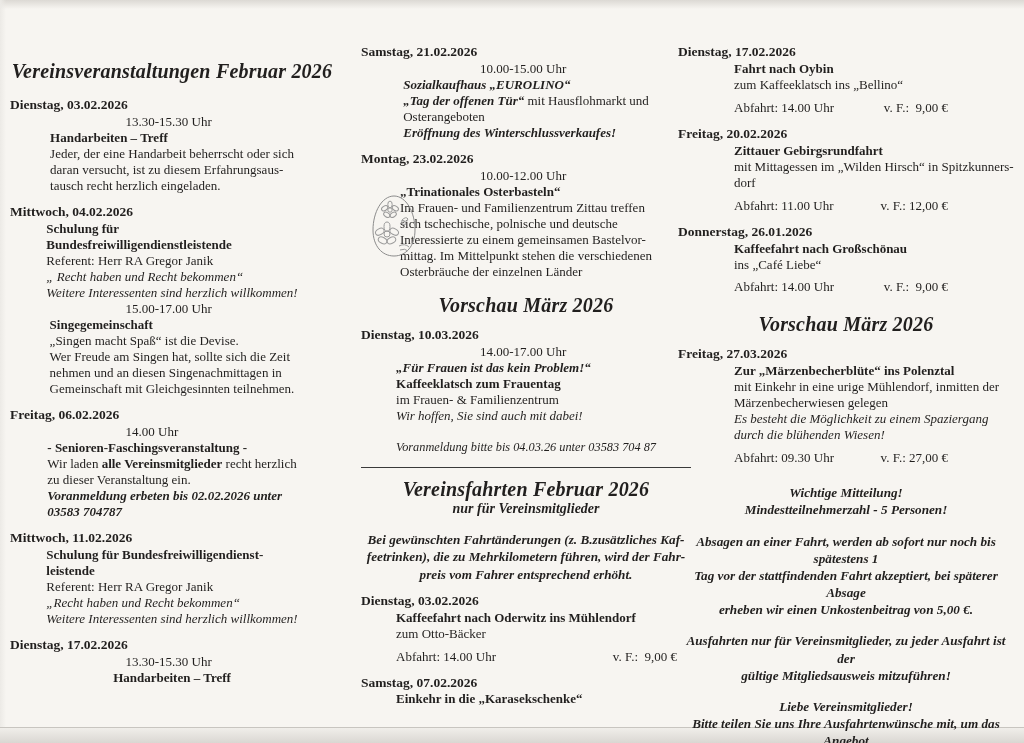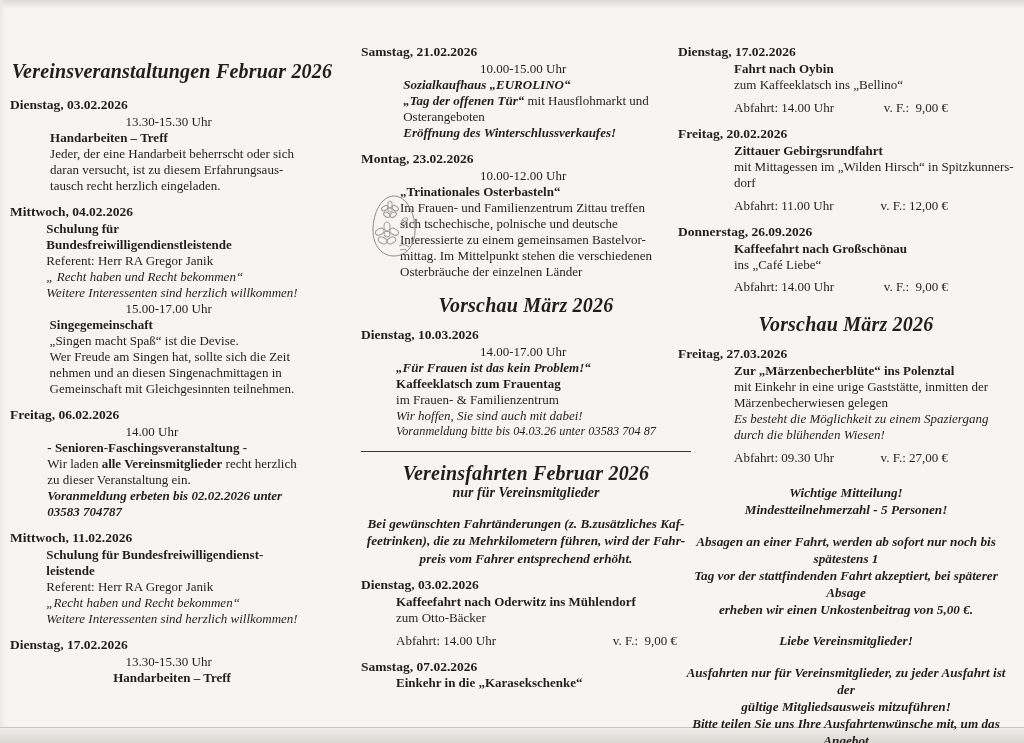--- a/index.html
+++ b/index.html
@@ -28,21 +28,21 @@
   .row{display:flex;align-items:center;flex-direction:column;}
   .time{flex:none;font-size:13px;line-height:1.25;}
   #col-left .time{width:93px;}
   #col-mid .time{width:92px;}
   .cnt{flex:1;font-size:13px;line-height:1.23;}
   .t{font-weight:bold;}
   .pre{white-space:pre-line;}
   .it{font-style:italic;}
   .bi{font-weight:bold;font-style:italic;}
   .u{}
-  .small{font-size:12.3px;}
+  .small{font-size:12.3px;margin-top:16px;}
   .center{text-align:center;}
 
   .divider{border:none;border-top:1.5px solid #3a3a3a;margin:12px 0 2px 0;}
 
   .fahrt-cnt{margin-left:35px;font-size:13px;line-height:1.23;}
   #col-right .fahrt-cnt{margin-left:56px;}
   .ab-row{display:flex;justify-content:space-between;margin-top:7px;font-size:13px;gap:40px;}
   #col-mid .ab-row{padding-right:14px;}
   #col-right .ab-row{padding-right:66px;}
   .price{white-space:pre;}
@@ -257,55 +257,55 @@
       <div class="pre">mit Mittagessen im „Wilden Hirsch“ in Spitzkunners-
 dorf</div>
       <div class="ab-row">
         <span>Abfahrt: 11.00 Uhr</span>
         <span class="price">v. F.: 12,00 €</span>
       </div>
     </div>
   </div>
 
   <div>
-    <div class="date">Donnerstag, 26.09.2026</div>
+    <div class="date">Donnerstag, 26.01.2026</div>
     <div class="fahrt-cnt">
       <div class="t">Kaffeefahrt nach Großschönau</div>
       <div class="pre">ins „Café Liebe“</div>
       <div class="ab-row">
         <span>Abfahrt: 14.00 Uhr</span>
         <span class="price">v. F.:  9,00 €</span>
       </div>
     </div>
   </div>
 
   <div class="h1 mt18">Vorschau März 2026</div>
 
   <div>
     <div class="date">Freitag, 27.03.2026</div>
     <div class="fahrt-cnt">
       <div class="t">Zur „Märzenbecherblüte“ ins Polenztal</div>
-      <div class="pre">mit Einkehr in eine urige Gaststätte, inmitten der
+      <div class="pre">mit Einkehr in eine urige Mühlendorf, inmitten der
 Märzenbecherwiesen gelegen</div>
       <div class="it pre">Es besteht die Möglichkeit zu einem Spaziergang
 durch die blühenden Wiesen!</div>
       <div class="ab-row">
         <span>Abfahrt: 09.30 Uhr</span>
         <span class="price">v. F.: 27,00 €</span>
       </div>
     </div>
   </div>
 
   <div class="notice u mt18">Wichtige Mitteilung!</div>
   <div class="notice"><span class="u">Mindestteilnehmerzahl</span><span> - </span><span class="u">5 Personen!</span></div>
 
   <div class="notice u pre mt14">Absagen an einer Fahrt, werden ab sofort nur noch bis spätestens 1
 Tag vor der stattfindenden Fahrt akzeptiert, bei späterer Absage
 erheben wir einen Unkostenbeitrag von 5,00 €.</div>
 
-  <div class="notice u mt14">Liebe Vereinsmitglieder!</div>
-
   <div class="notice pre mt14"><span>Ausfahrten </span><span class="u">nur</span><span> für Vereinsmitglieder, zu jeder Ausfahrt ist der
 </span><span class="u">gültige</span><span> Mitgliedsausweis mitzuführen!</span></div>
+
+  <div class="notice u mt14">Liebe Vereinsmitglieder!</div>
   <div class="notice pre">Bitte teilen Sie uns Ihre Ausfahrtenwünsche mit, um das Angebot
 noch interessanter zu gestalten!</div>
 
 </div>
 
 </body></html>

